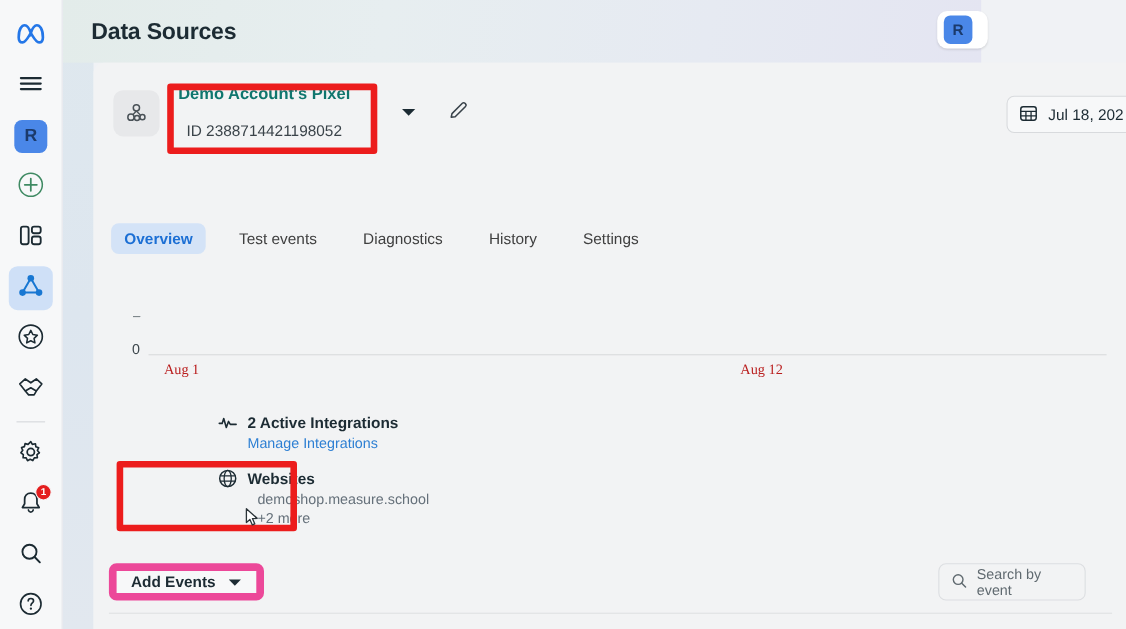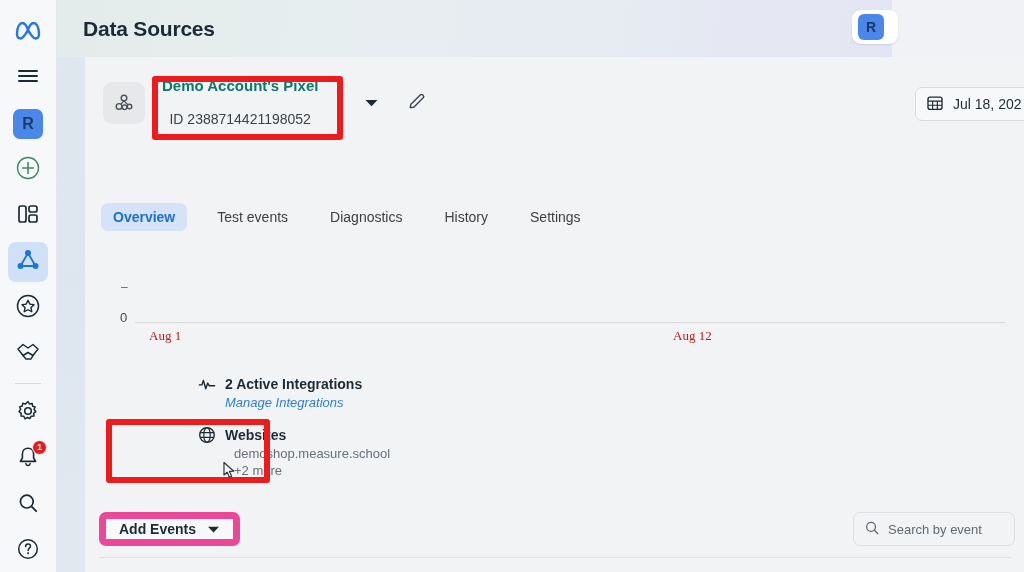--- a/index.html
+++ b/index.html
@@ -162,40 +162,40 @@
   }
 
   
   .info-block { position: absolute; }
   .info-head {
     display: flex; align-items: center; gap: 9px;
   }
   .info-icon { color: #1c2b33; display: flex; align-items: center; }
   .info-title { font-size: 14px; font-weight: bold; color: #1c2b33; }
   .info-link {
-    font-size: 13px; color: #2d7fd3; margin-left: 27px; margin-top: 2px; font-style: italic;
+    font-size: 13px; color: #2d7fd3; margin-left: 27px; margin-top: 2px;
   }
   .info-sub {
     font-size: 13px; color: #65707a; margin-left: 36px; margin-top: 2px;
   }
   #block-integrations { left: 113px; top: 318px; }
   #block-websites { left: 113px; top: 369px; }
   #block-dataset { left: 113px; top: 433px; }
 
   
   #add-events {
     position: absolute; left: 14px; top: 455px;
     height: 34px; padding: 0 13px;
     background: #f7f8f9; border: 7px solid #ec4899; border-radius: 7px;
     display: flex; align-items: center; gap: 11px;
     font-size: 14px; font-weight: bold; color: #1c2b33;
   }
   #search-events {
     position: absolute; left: 768px; top: 455px;
-    width: 162px; height: 34px;
+    width: 134px; height: 34px;
     background: #f2f3f4; border: 1px solid #dcdee1; border-radius: 7px;
     display: flex; align-items: center; gap: 8px; padding: 0 10px;
     font-size: 13px; color: #606a70;
   }
   #bottom-rule {
     position: absolute; left: 14px; top: 500px; width: 912px;
     height: 1px; background: #dfe1e3;
   }
 
   

